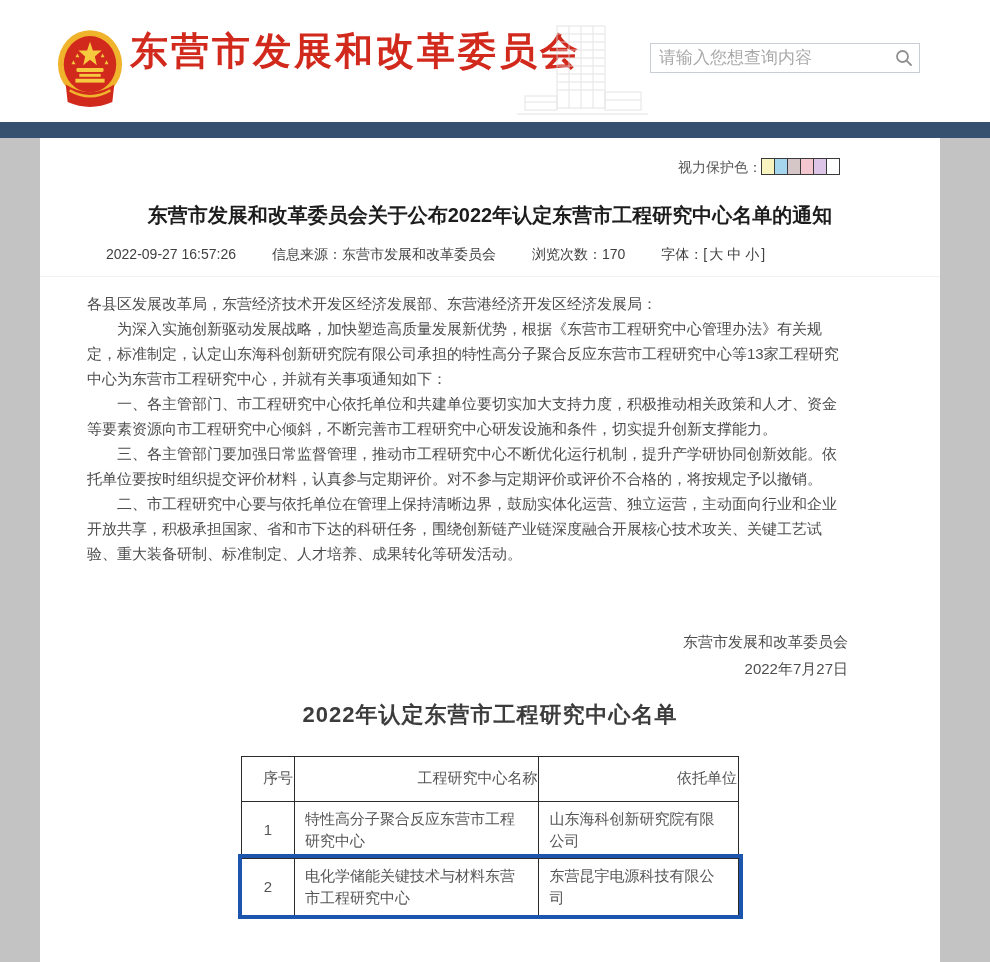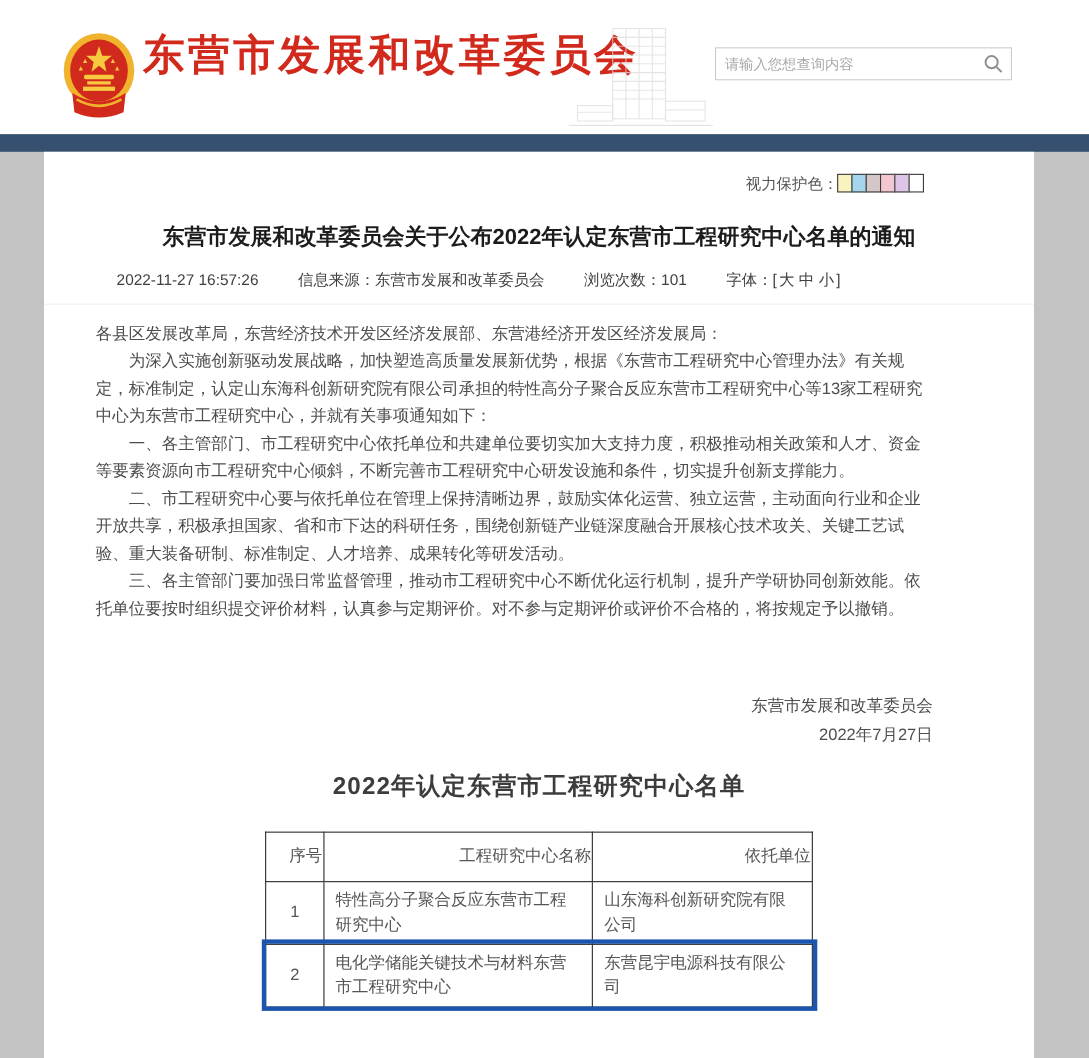--- a/index.html
+++ b/index.html
@@ -5,21 +5,21 @@
   html,body{margin:0;padding:0;width:990px;height:962px;overflow:hidden;
     background:#c3c3c3;font-family:"Liberation Sans","DejaVu Sans",sans-serif;}
   .site-header{position:absolute;top:0;left:0;width:990px;height:122px;background:#ffffff;}
   .emblem{position:absolute;left:56px;top:28px;width:68px;height:84px;}
   .title-block{position:absolute;left:130px;top:30px;}
   .site-title{font-size:38px;font-weight:bold;color:#d2291d;letter-spacing:3px;line-height:42px;margin:0;}
   .site-subtitle{font-size:16.5px;font-weight:bold;color:#d2291d;letter-spacing:.5px;margin-top:2px;}
   .building-art{position:absolute;left:515px;top:22px;width:135px;height:100px;opacity:.75;}
   .search-box{position:absolute;left:650px;top:43px;width:268px;height:28px;border:1px solid #c9cdd4;
     background:#fff;display:flex;align-items:center;}
-  .search-box input{flex:1;border:none;outline:none;font-size:13px;color:#000000;padding:0 8px;
+  .search-box input{flex:1;border:none;outline:none;font-size:17px;color:#000000;padding:0 8px;
     font-family:"Liberation Sans","DejaVu Sans",sans-serif;background:transparent;}
   .search-box input::placeholder{color:#a9a9a9;}
   .search-btn{width:32px;height:26px;border:none;background:transparent;display:flex;align-items:center;
     justify-content:center;cursor:pointer;padding:0;}
   .nav-bar{position:absolute;top:122px;left:0;width:990px;height:16px;background:#36516f;}
   .content{position:absolute;top:138px;left:40px;width:900px;height:824px;background:#ffffff;}
   .breadcrumb-bar{height:40px;line-height:40px;padding-left:17px;border-bottom:1px solid #ededed;
     font-size:14px;color:#444;}
   .crumb{color:#444;cursor:pointer;}
   .crumb-sep{color:#444;}
@@ -111,33 +111,33 @@
         <span class="swatch" style="background: rgb(213, 199, 199);"></span>
         <span class="swatch" style="background: rgb(244, 199, 208);"></span>
         <span class="swatch" style="background: rgb(221, 197, 232);"></span>
         <span class="swatch" style="background: rgb(255, 255, 255);"></span>
       </span>
   </div>
 
   <h2 class="article-title">东营市发展和改革委员会关于公布2022年认定东营市工程研究中心名单的通知</h2>
 
   <div class="meta-row">
-    <span class="meta-item">2022-11-27 16:57:26</span>
+    <span class="meta-item">2022-09-27 16:57:26</span>
     <span class="meta-item"><span>信息来源：</span><span>东营市发展和改革委员会</span></span>
-    <span class="meta-item"><span>浏览次数：</span><span>101</span></span>
+    <span class="meta-item"><span>浏览次数：</span><span>170</span></span>
     <span class="meta-item"><span>字体：</span><span>[</span><span class="font-size-opt">大</span><span class="font-size-opt">中</span><span class="font-size-opt">小</span><span>]</span></span>
   </div>
 
   <div class="article-body">
 
   <p>各县区发展改革局，东营经济技术开发区经济发展部、东营港经济开发区经济发展局：</p>
       <p class="indent">为深入实施创新驱动发展战略，加快塑造高质量发展新优势，根据《东营市工程研究中心管理办法》有关规定，标准制定，认定山东海科创新研究院有限公司承担的特性高分子聚合反应东营市工程研究中心等13家工程研究中心为东营市工程研究中心，并就有关事项通知如下：</p>
       <p class="indent">一、各主管部门、市工程研究中心依托单位和共建单位要切实加大支持力度，积极推动相关政策和人才、资金等要素资源向市工程研究中心倾斜，不断完善市工程研究中心研发设施和条件，切实提升创新支撑能力。</p>
+      <p class="indent">三、各主管部门要加强日常监督管理，推动市工程研究中心不断优化运行机制，提升产学研协同创新效能。依托单位要按时组织提交评价材料，认真参与定期评价。对不参与定期评价或评价不合格的，将按规定予以撤销。</p>
       <p class="indent">二、市工程研究中心要与依托单位在管理上保持清晰边界，鼓励实体化运营、独立运营，主动面向行业和企业开放共享，积极承担国家、省和市下达的科研任务，围绕创新链产业链深度融合开展核心技术攻关、关键工艺试验、重大装备研制、标准制定、人才培养、成果转化等研发活动。</p>
-      <p class="indent">三、各主管部门要加强日常监督管理，推动市工程研究中心不断优化运行机制，提升产学研协同创新效能。依托单位要按时组织提交评价材料，认真参与定期评价。对不参与定期评价或评价不合格的，将按规定予以撤销。</p>
     </div>
 
   <div class="signature">
     <div>东营市发展和改革委员会</div>
     <div>2022年7月27日</div>
   </div>
 
   <h3 class="table-title">2022年认定东营市工程研究中心名单</h3>
 
   <table class="centers">

